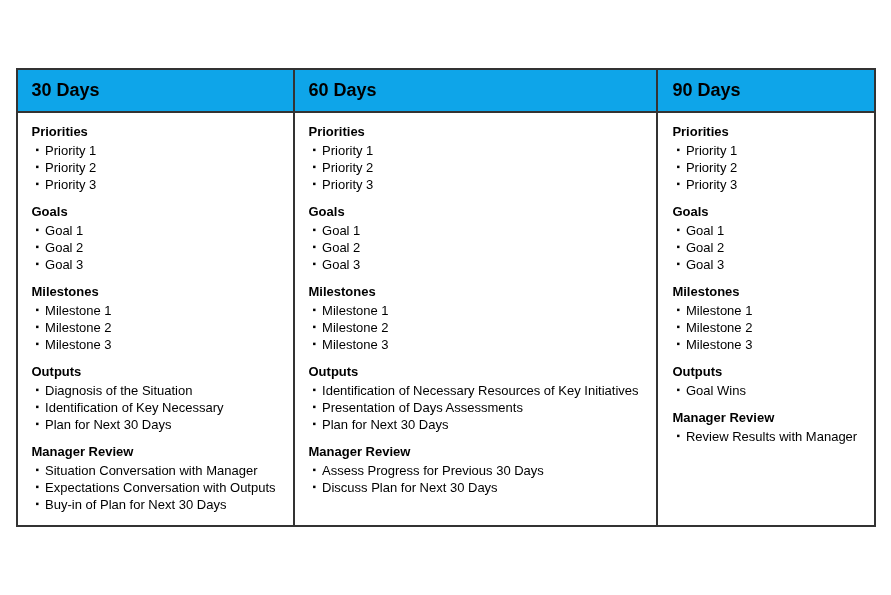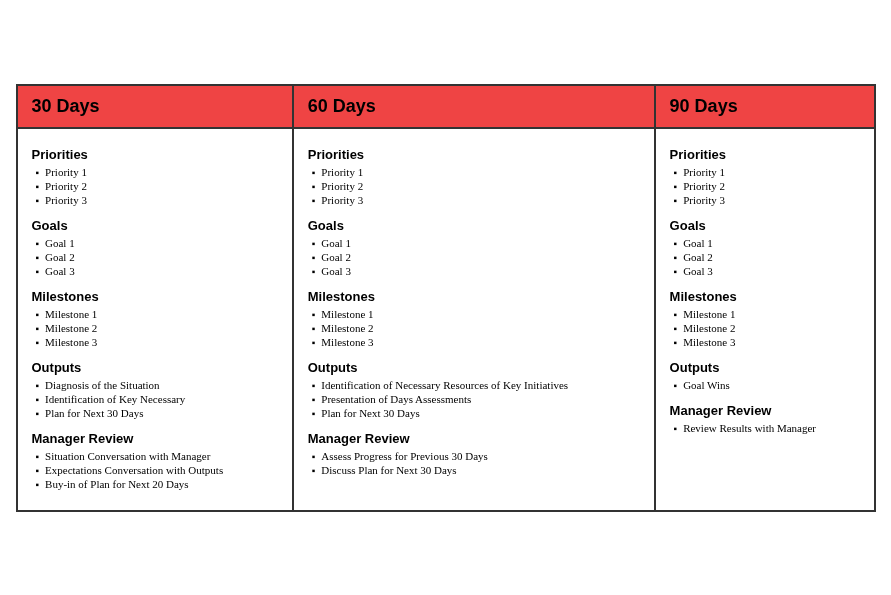--- a/index.html
+++ b/index.html
@@ -18,33 +18,33 @@
       font-family: Arial, sans-serif;
     }
 
     .plan-table {
       width: 860px;
       border-collapse: collapse;
       border: 2px solid #333;
     }
 
     .plan-table th {
-      background-color: #ef4444;
+      background-color: #0ea5e9;
       border: 2px solid #333;
       padding: 10px 14px;
       font-size: 18px;
       font-weight: bold;
       text-align: left;
       vertical-align: top;
       margin-left: 28px;
     }
 
     .plan-table td {
       border: 2px solid #333;
-      padding: 18px 14px;
+      padding: 11px 14px;
       vertical-align: top;
       font-size: 12.5px;
     }
 
     .section-title {
       font-weight: bold;
       margin-top: 12px;
       margin-bottom: 4px;
       font-size: 13px;
     }
@@ -56,22 +56,21 @@
     ul.bullet-list {
       list-style: none;
       padding-left: 4px;
       margin: 0;
     }
 
     ul.bullet-list li {
       display: flex;
       align-items: flex-start;
       margin-bottom: 2px;
-      font-size: 11px;
-      font-family: Liberation Serif, serif;
+      font-size: 13px;
     }
 
     ul.bullet-list li::before {
       content: "▪";
       margin-right: 6px;
       font-size: 10px;
       margin-top: 1px;
       flex-shrink: 0;
     }
   </style>
@@ -110,21 +109,21 @@
           <div class="section-title">Outputs</div>
           <ul class="bullet-list">
             <li>Diagnosis of the Situation</li>
             <li>Identification of Key Necessary</li>
             <li>Plan for Next 30 Days</li>
           </ul>
           <div class="section-title">Manager Review</div>
           <ul class="bullet-list">
             <li>Situation Conversation with Manager</li>
             <li>Expectations Conversation with Outputs</li>
-            <li>Buy-in of Plan for Next 20 Days</li>
+            <li>Buy-in of Plan for Next 30 Days</li>
           </ul>
         </td>
         <td>
           <div class="section-title">Priorities</div>
           <ul class="bullet-list">
             <li>Priority 1</li>
             <li>Priority 2</li>
             <li>Priority 3</li>
           </ul>
           <div class="section-title">Goals</div>

